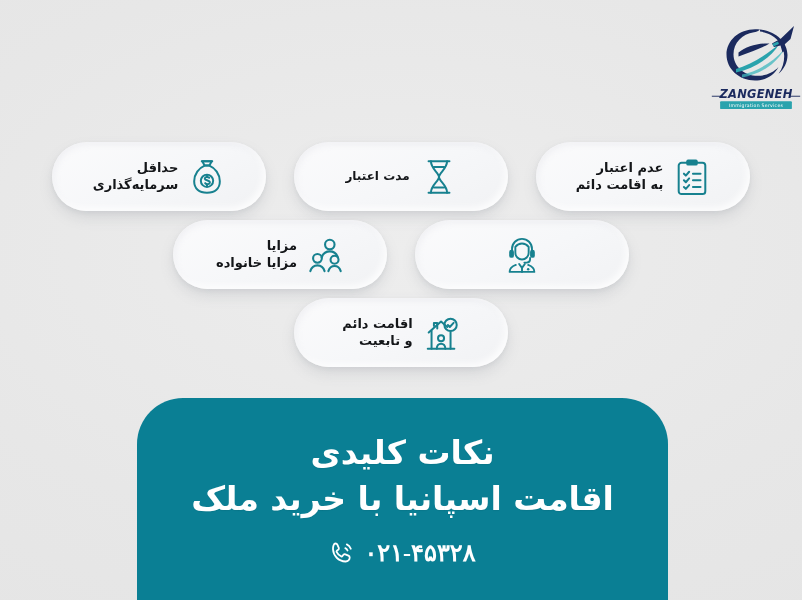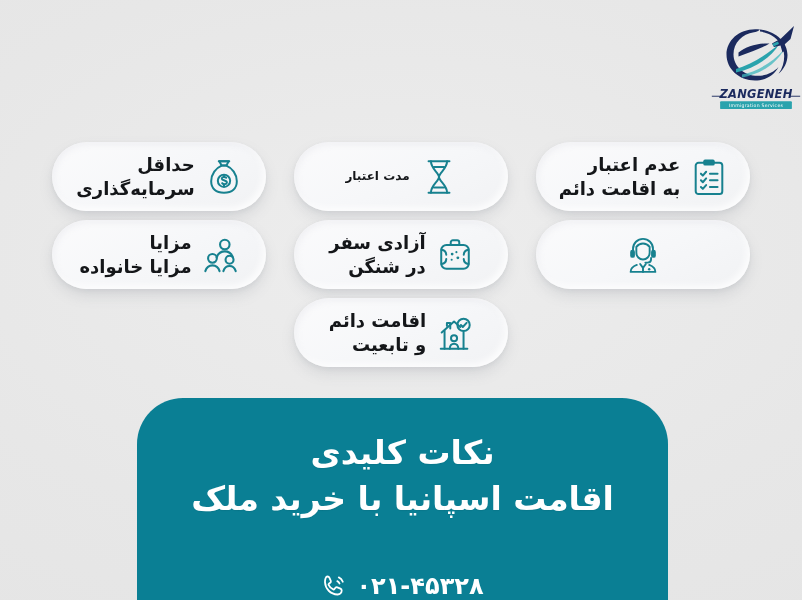--- a/index.html
+++ b/index.html
@@ -88,21 +88,21 @@
     align-items: center;
     justify-content: center;
   }
   .card-icon svg {
     width: 100%;
     height: 100%;
     display: block;
   }
   .card-text {
     color: #141619;
-    font-size: 18px;
+    font-size: 13px;
     font-weight: bold;
     line-height: 1.30;
     text-align: right;
     white-space: pre-line;
     letter-spacing: -0.1px;
   }
   .card.single-line .card-text {
     font-size: 12px;
   }
 
@@ -111,21 +111,21 @@
     position: absolute;
     left: 137px;
     top: 398px;
     width: 531px;
     height: 202px;
     background: #0a7f94;
     border-radius: 46px 46px 0 0;
     display: flex;
     flex-direction: column;
     align-items: center;
-    justify-content: space-between;
+    justify-content: flex-start;
     padding-top: 32px;
     box-sizing: border-box;
   }
   .banner-title {
     color: #ffffff;
     font-size: 33px;
     font-weight: bold;
     line-height: 1.38;
     text-align: center;
     white-space: pre-line;
@@ -134,20 +134,21 @@
     text-shadow: 0 1px 1px rgba(0,0,0,0.06);
   }
   .banner-phone {
     margin-top: 18px;
     display: flex;
     flex-direction: row;
     align-items: center;
     justify-content: center;
     gap: 9px;
     direction: ltr;
+    font-family: Liberation Serif, serif;
   }
   .phone-icon {
     width: 26px;
     height: 26px;
     display: block;
     flex: 0 0 auto;
   }
   .phone-number {
     color: #ffffff;
     font-size: 24px;
@@ -251,38 +252,20 @@
             <path d="M11 11.5c2-2.5 4.3-3.6 7-3.6s5 1.1 7 3.6v6.2a7 7 0 0 1-14 0z"></path>
             <path d="M26.5 23v1.6c0 2-1.6 3.4-3.6 3.4h-2.4"></path>
             <path d="M11.5 30.5c-4 1.4-6.5 4-6.5 7.3h26c0-3.3-2.5-5.9-6.5-7.3"></path>
             <path d="M15 29.5l3 4 3-4"></path>
             <line x1="18" y1="33.5" x2="18" y2="38"></line>
             <circle cx="24.5" cy="35" r="1.3" fill="#17818f" stroke="none"></circle>
           </svg>
         </span>
       </div>
 
-      <div class="card">
-        <span class="card-icon">
-          <svg viewBox="0 0 36 40" fill="none" stroke="#17818f" stroke-width="2.1" stroke-linecap="round" stroke-linejoin="round" aria-hidden="true">
-            <path d="M13.5 9.5V6.8c0-1.3 1-2.3 2.3-2.3h4.4c1.3 0 2.3 1 2.3 2.3v2.7"></path>
-            <rect x="3.5" y="9.5" width="29" height="25" rx="5.5"></rect>
-            <path d="M3.8 14.5c2.8.3 4.8 2.4 5 5.2"></path>
-            <path d="M32.2 14.5c-2.8.3-4.8 2.4-5 5.2"></path>
-            <path d="M3.8 29.5c2.8-.3 4.8-2.4 5-5.2"></path>
-            <path d="M32.2 29.5c-2.8-.3-4.8-2.4-5-5.2"></path>
-            <circle cx="15" cy="19" r="1.5" fill="#17818f" stroke="none"></circle>
-            <circle cx="21" cy="23" r="1.5" fill="#17818f" stroke="none"></circle>
-            <circle cx="19.5" cy="17" r="1.1" fill="#17818f" stroke="none"></circle>
-            <circle cx="14.5" cy="25" r="1.1" fill="#17818f" stroke="none"></circle>
-          </svg>
-        </span>
-        <span class="card-text">آزادی سفر
-در شنگن</span>
-      </div>
 
       <div class="card">
         <span class="card-icon">
           <svg viewBox="0 0 36 40" fill="none" stroke="#17818f" stroke-width="2.2" stroke-linecap="round" stroke-linejoin="round" aria-hidden="true">
             <circle cx="22" cy="9" r="5"></circle>
             <path d="M13.5 22.5c1.3-4 4.4-6.3 8.5-6.3s7.2 2.3 8.5 6.3"></path>
             <circle cx="9" cy="23.5" r="4.6"></circle>
             <path d="M1.5 37c1.2-3.9 4-6.1 7.5-6.1s6.3 2.2 7.5 6.1"></path>
             <circle cx="27" cy="25" r="4.2"></circle>
             <path d="M20.5 37c1.1-3.5 3.5-5.4 6.5-5.4s5.4 1.9 6.5 5.4"></path>

